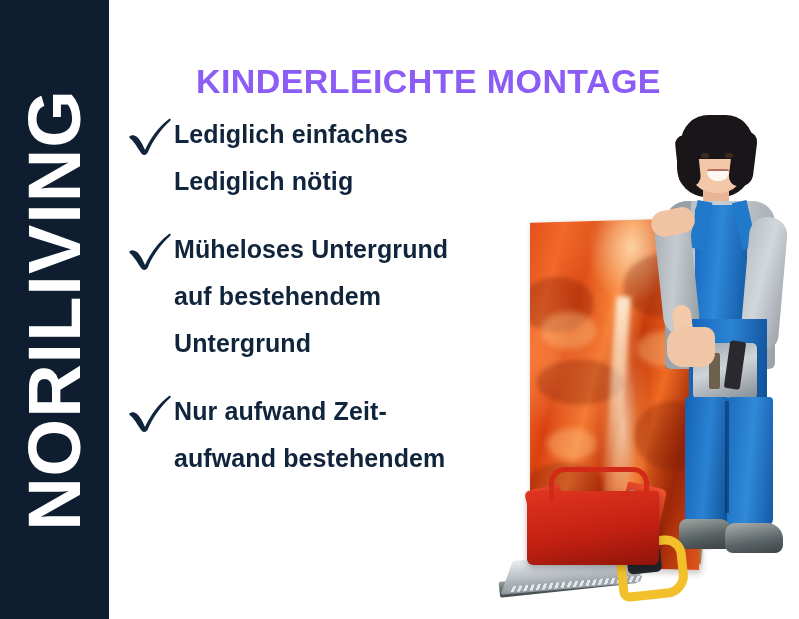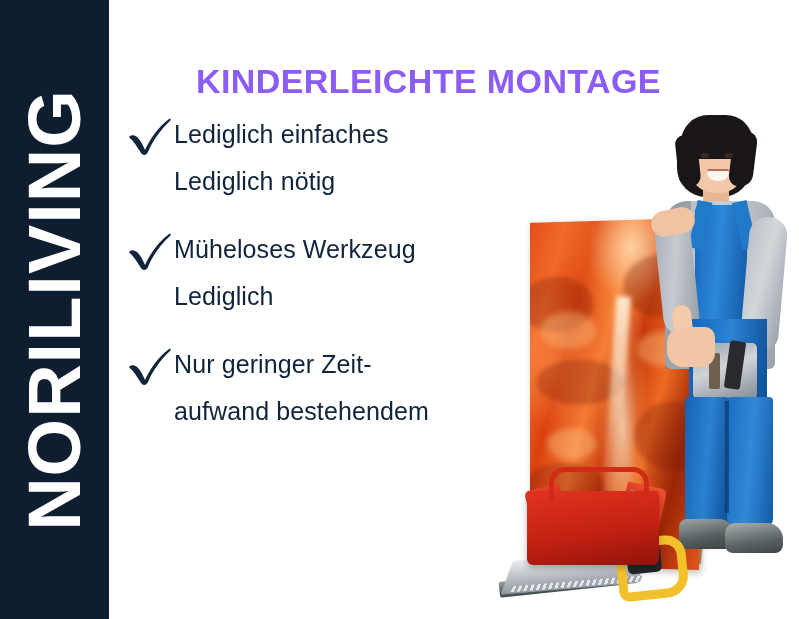--- a/index.html
+++ b/index.html
@@ -76,21 +76,21 @@
     margin-top: 2px;
   }
   .benefit-check svg { display: block; }
   .benefit-lines {
     flex: 1 1 auto;
     padding-top: 1px;
   }
   .benefit-line {
     color: #10243c;
     font-size: 25px;
-    font-weight: normal;
+    font-weight: bold;
     line-height: 47px;
     white-space: nowrap;
     letter-spacing: 0.1px;
   }
 
   
   #photo-scene {
     position: absolute;
     left: 495px;
     top: 105px;
@@ -229,33 +229,34 @@
       </div>
     </div>
 
     <div class="benefit-item">
       <div class="benefit-check">
         <svg width="48" height="46" viewBox="0 0 48 46" aria-hidden="true">
           <path d="M4 24 C8 22 12 25 15 30 C17 33 18 36 19 38 C24 27 32 15 43 7 C44.5 6 45.5 7.6 44 9 C34 18 26 30 22 40 C20.5 43.4 17 44 15 41 C12 36.5 8 29.5 4.2 26.6 C3 25.7 3 24.4 4 24 Z" fill="#10243c"></path>
         </svg>
       </div>
       <div class="benefit-lines">
-        <div class="benefit-line">Müheloses Werkzeug</div>
-        <div class="benefit-line">Lediglich</div>
+        <div class="benefit-line">Müheloses Untergrund</div>
+        <div class="benefit-line">auf bestehendem</div>
+        <div class="benefit-line">Untergrund</div>
       </div>
     </div>
 
     <div class="benefit-item">
       <div class="benefit-check">
         <svg width="48" height="46" viewBox="0 0 48 46" aria-hidden="true">
           <path d="M4 24 C8 22 12 25 15 30 C17 33 18 36 19 38 C24 27 32 15 43 7 C44.5 6 45.5 7.6 44 9 C34 18 26 30 22 40 C20.5 43.4 17 44 15 41 C12 36.5 8 29.5 4.2 26.6 C3 25.7 3 24.4 4 24 Z" fill="#10243c"></path>
         </svg>
       </div>
       <div class="benefit-lines">
-        <div class="benefit-line">Nur geringer Zeit-</div>
+        <div class="benefit-line">Nur aufwand Zeit-</div>
         <div class="benefit-line">aufwand bestehendem</div>
       </div>
     </div>
 
   </div>
 
   <div id="photo-scene">
 
     <div class="wood-board" style="left:186px; top:298px; width:28px; height:160px; transform:rotate(6deg);"></div>
     <div class="wood-board" style="left:208px; top:292px; width:20px; height:150px; transform:rotate(9deg);"></div>

